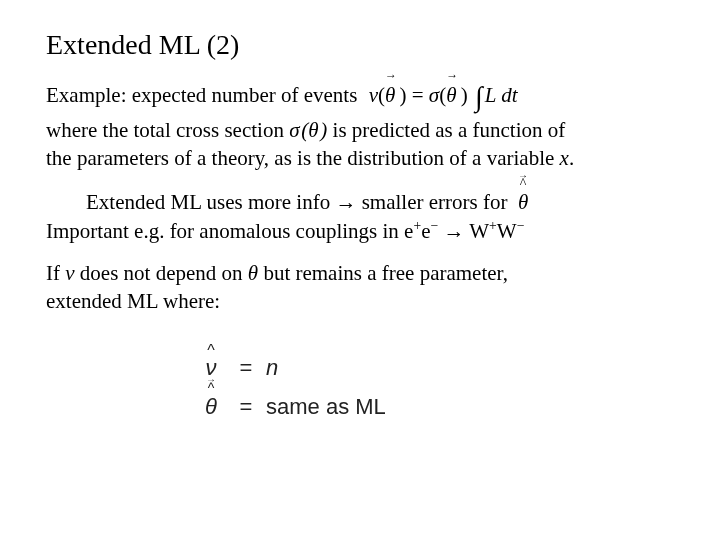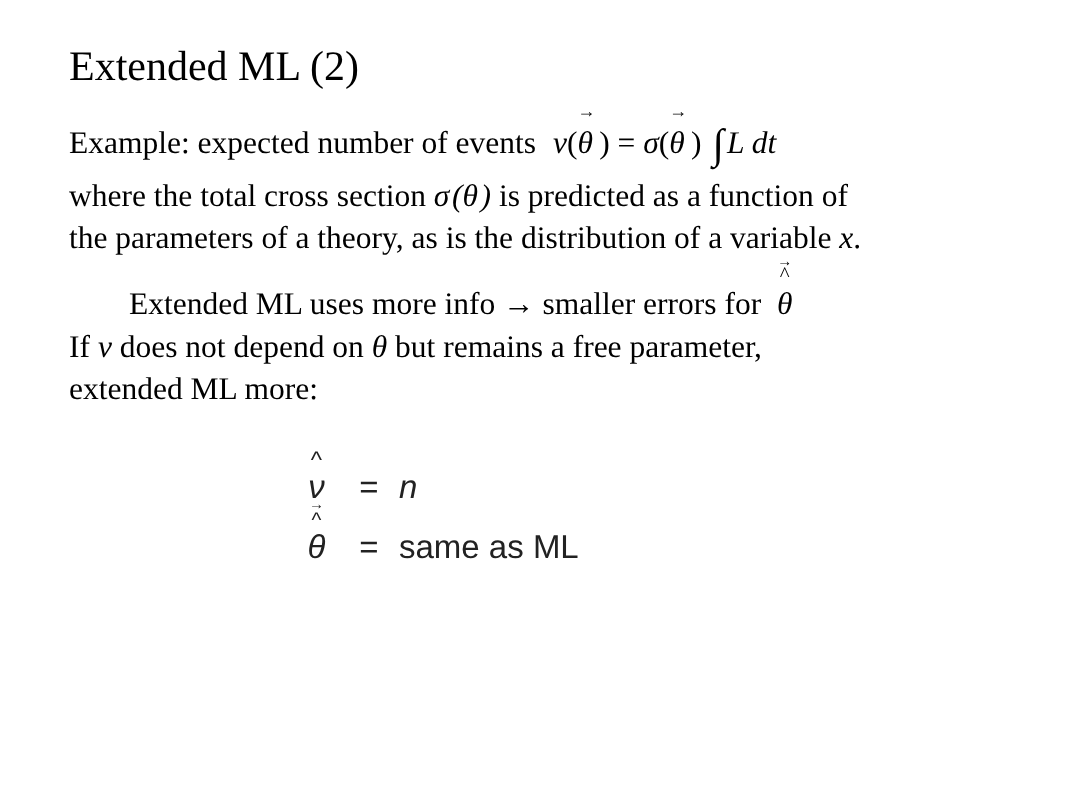--- a/index.html
+++ b/index.html
@@ -43,24 +43,27 @@
     </span><br>
     <span>where the total cross section </span><i class="it"><span>σ (θ )</span></i><span> is predicted as a function of</span><br>
     <span>the parameters of a theory, as is the distribution of a variable </span><i class="it"><span>x</span></i><span>.</span>
   </div>
 
   <div class="indent">
     <span>Extended ML uses more info → smaller errors for</span>
     &nbsp;<i class="it"><span class="hatvec">θ</span></i>
   </div>
 
+  <div class="para3">
+    <span>Important e.g. for anomalous couplings in e</span><span class="sup">+</span><span>e</span><span class="sup">−</span><span> → W</span><span class="sup">+</span><span>W</span><span class="sup">−</span>
+  </div>
 
   <div class="para4">
     <span>If </span><i class="it"><span>ν</span></i><span> does not depend on </span><i class="it"><span>θ</span></i><span> but remains a free parameter,</span><br>
-    <span>extended ML more:</span>
+    <span>extended ML where:</span>
   </div>
 
   <div class="eqblock">
     <div class="eqrow">
       <span class="eqsym"><span class="hat">ν</span></span>
       <span class="eqeq">=</span>
       <span><i class="it">n</i></span>
     </div>
     <div class="eqrow">
       <span class="eqsym"><span class="hatvec">θ</span></span>

